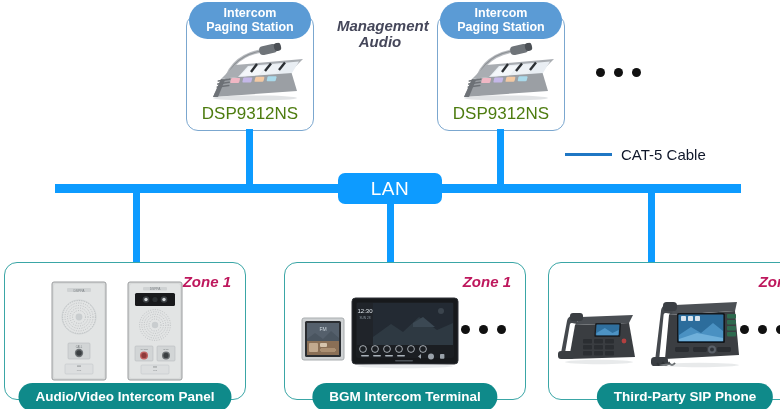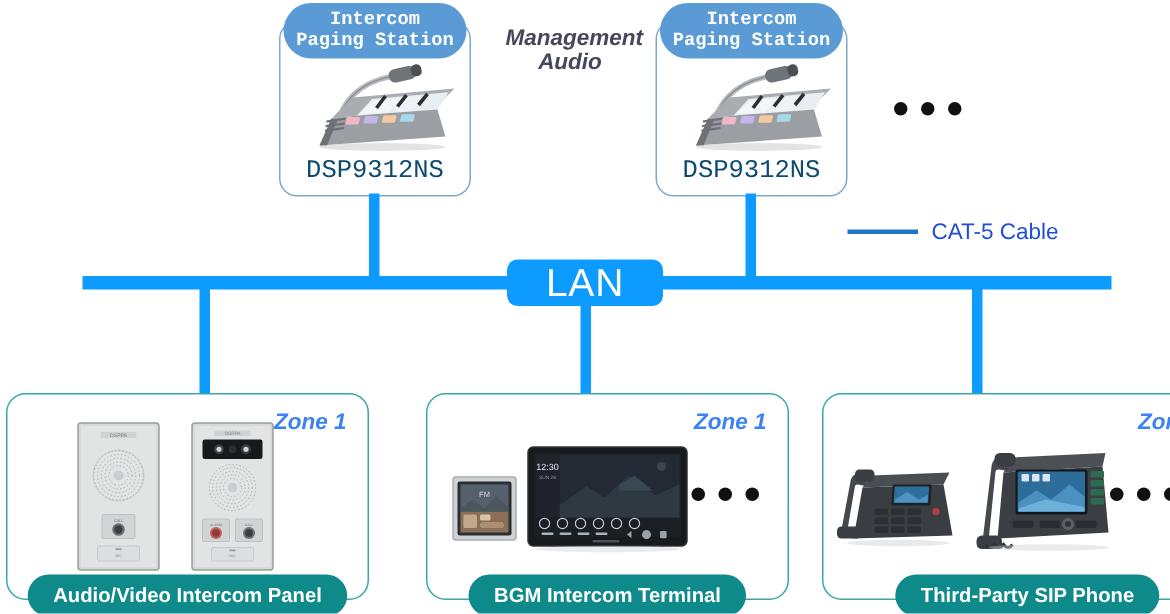--- a/index.html
+++ b/index.html
@@ -17,63 +17,63 @@
     position:absolute;left:55px;top:184px;width:686px;height:9px;
     background:#0d9bff;
   }
   .drop{
     position:absolute;width:7px;background:#0d9bff;
   }
   .lan-box{
     position:absolute;left:338px;top:173px;width:104px;height:31px;
     background:#0d9bff;border-radius:7px;
     display:flex;align-items:center;justify-content:center;
-    color:#ffffff;font-size:26px;letter-spacing:.5px;
+    color:#ffffff;font-size:19px;letter-spacing:.5px;
   }
 
   
   .legend{position:absolute;left:565px;top:146px;display:flex;align-items:center;gap:9px;}
   .legend-line{width:47px;height:3px;background:#1f77c4;}
-  .legend-text{font-size:15px;color:#1d4ed8;}
+  .legend-text{font-size:15px;color:#0f172a;}
 
   
   .station{
     position:absolute;top:14px;width:126px;height:115px;
-    border:1.3px solid #7ba7cf;border-radius:12px;background:#fff;font-family:Liberation Mono, monospace;
+    border:1.3px solid #7ba7cf;border-radius:12px;background:#fff;
   }
   .station-pill{
     position:absolute;top:-13px;left:50%;transform:translateX(-50%);
     width:122px;padding:4px 0 5px;
     background:#5b9bd5;border-radius:22px;
     color:#fff;font-size:12.5px;font-weight:bold;text-align:center;line-height:14px;
     z-index:6;
   }
   .station-model{
     position:absolute;bottom:6px;left:0;right:0;text-align:center;
-    font-size:17px;color:#0c4a6e;
+    font-size:17px;color:#4d7c0f;
   }
   .station-art{position:absolute;left:4px;top:24px;width:118px;height:62px;}
 
   .mgmt-label{
     position:absolute;left:337px;top:18px;width:86px;text-align:center;
     font-size:15px;font-weight:bold;font-style:italic;color:#45475a;line-height:16px;
   }
 
   
   .dots{position:absolute;display:flex;gap:9px;align-items:center;}
   .dots i{display:block;width:9px;height:9px;border-radius:50%;background:#111;}
 
   
   .zone{
     position:absolute;top:262px;height:136px;
     border:1.6px solid #3aa6a6;border-radius:13px;background:#fff;
   }
   .zone-title{
     position:absolute;top:10px;right:14px;
-    font-size:15px;font-weight:bold;font-style:italic;color:#3b82f6;
+    font-size:15px;font-weight:bold;font-style:italic;color:#be185d;
   }
   .zone-pill{
     position:absolute;bottom:-12px;left:50%;transform:translateX(-50%);
     background:#0f8a8a;border-radius:16px;color:#fff;
     font-size:13.5px;font-weight:bold;white-space:nowrap;
     padding:6px 17px 7px;z-index:6;
   }
 
   
   .dev{position:absolute;}

